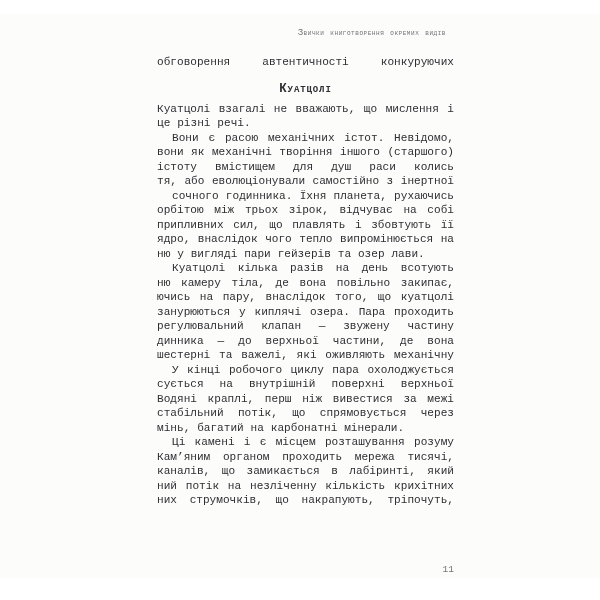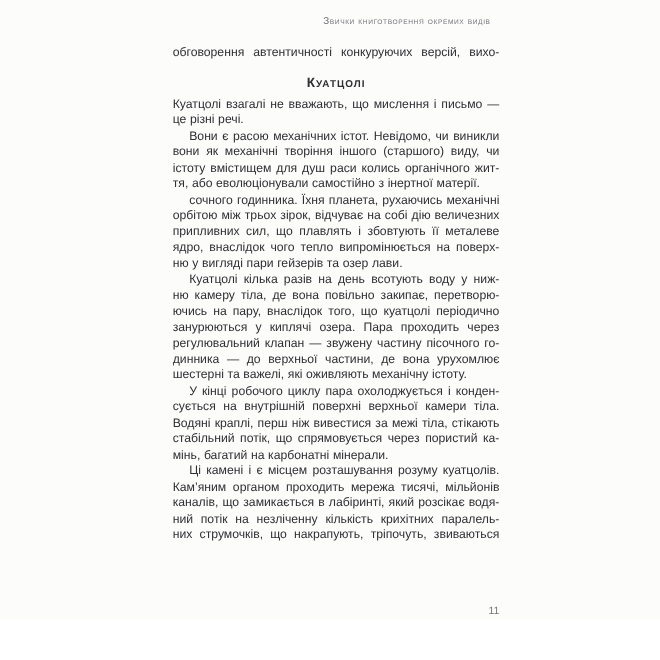--- a/index.html
+++ b/index.html
@@ -1,21 +1,22 @@
 <!DOCTYPE html>
 <html lang="uk" style="--page-bg: #fcfcfb; --ink: #2e2e33; --muted: #75757b;"><head>
 <meta charset="utf-8">
 <style>
   html,body{margin:0;padding:0;}
   .page{
     position:relative;
     width:600px;height:564px;
     background:var(--page-bg,#fcfcfb);
-    font-family:Liberation Sans, sans-serif;
+    font-family:Liberation Mono, monospace;
     overflow:hidden;
+    margin-top:14px;
   }
   .text-col{
     position:absolute;
     left:157px;top:14px;width:297px;
   }
   .running-head{
     text-align:right;
     padding-right:8px;
     font-variant:small-caps;
     font-size:9px;

